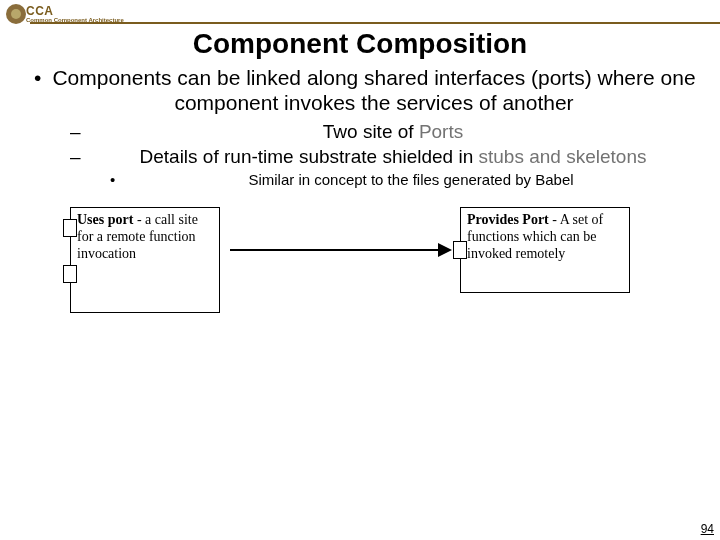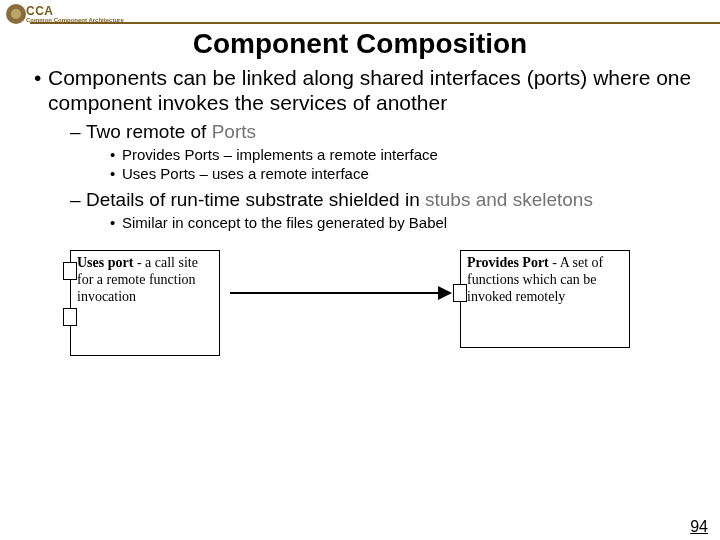--- a/index.html
+++ b/index.html
@@ -60,20 +60,21 @@
     text-align: center;
     font-size: 28px;
     font-weight: bold;
     margin-top: 4px;
     margin-bottom: 6px;
   }
   ul.top {
     margin: 0 20px 16px 34px;
     padding: 0;
     list-style: none;
+    text-align: center;
   }
   ul.top > li {
     position: relative;
     padding-left: 14px;
     font-size: 21px;
     line-height: 1.18;
     margin-bottom: 4px;
   }
   ul.top > li::before {
     content: "•";
@@ -135,21 +136,21 @@
     left: 10px;
     top: 2px;
     width: 150px;
     height: 106px;
     z-index: 2;
   }
   .box-right {
     left: 400px;
     top: 2px;
     width: 170px;
-    height: 98px;
+    height: 86px;
     z-index: 2;
   }
   .notch {
     position: absolute;
     width: 14px;
     height: 18px;
     background: #fff;
     border: 1px solid #000;
     z-index: 3;
   }
@@ -170,23 +171,23 @@
     left: 378px;
     top: 38px;
     width: 0; height: 0;
     border-left: 14px solid #000;
     border-top: 7px solid transparent;
     border-bottom: 7px solid transparent;
     z-index: 1;
   }
   .page-num {
     position: absolute;
-    right: 12px;
+    right: 6px;
     bottom: 4px;
-    font-size: 16px;
+    font-size: 12px;
     text-decoration: underline;
   }
 </style>
 </head>
 <body>
 
 <div class="header">
   <div class="logo"></div>
   <div class="logo-text">
     <div class="logo-title">CCA</div>
@@ -195,25 +196,21 @@
   <div class="header-rule"></div>
 </div>
 
 <div class="title">Component Composition</div>
 
 <ul class="top">
   <li>
     <span>Components can be linked along shared interfaces (ports) where one component invokes the services of another</span>
     <ul class="sub">
       <li>
-        <span>Two remote of </span><span class="blue">Ports</span>
-        <ul class="subsub">
-          <li>Provides Ports – implements a remote interface</li>
-          <li>Uses Ports – uses a remote interface</li>
-        </ul>
+        <span>Two site of </span><span class="blue">Ports</span>
       </li>
       <li>
         <span>Details of run-time substrate shielded in </span><span class="blue">stubs and skeletons</span>
         <ul class="subsub">
           <li>Similar in concept to the files generated by Babel</li>
         </ul>
       </li>
     </ul>
   </li>
 </ul>

